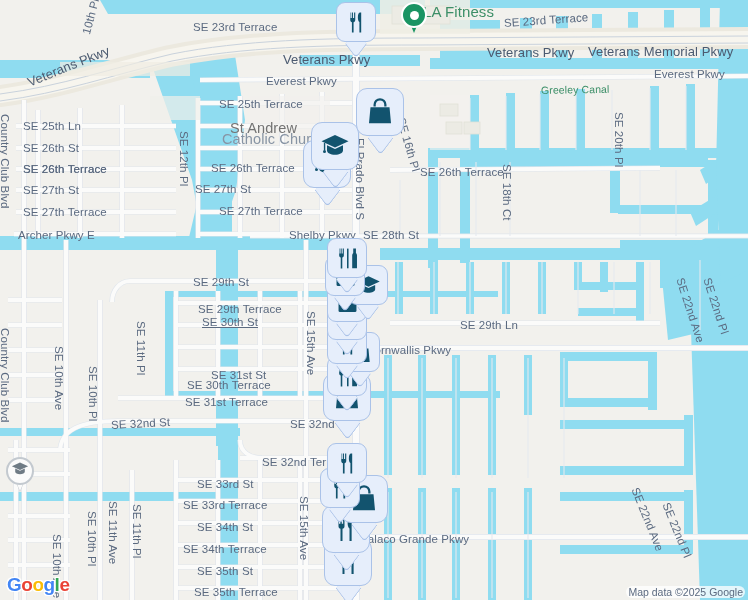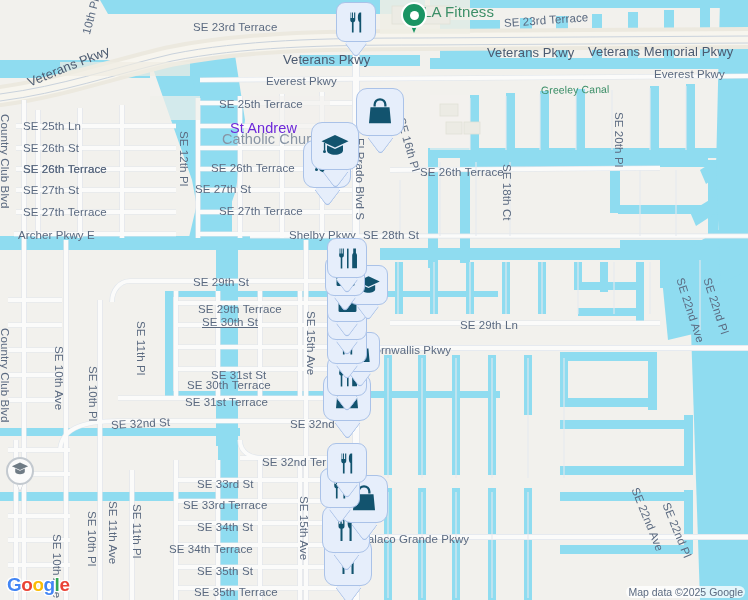--- a/index.html
+++ b/index.html
@@ -522,37 +522,37 @@
       <div class="lbl" style="left: 141px; top: 315px; transform: rotate(90deg);">SE 11th Pl</div>
       <div class="lbl" style="left: 59px; top: 340px; transform: rotate(90deg);">SE 10th Ave</div>
       <div class="lbl" style="left: 93px; top: 360px; transform: rotate(90deg);">SE 10th Pl</div>
       <div class="lbl" style="left: 311px; top: 305px; transform: rotate(90deg);">SE 15th Ave</div>
       <div class="lbl" style="left: 680px; top: 272px; transform: rotate(72deg);">SE 22nd Ave</div>
       <div class="lbl" style="left: 707px; top: 272px; transform: rotate(72deg);">SE 22nd Pl</div>
       <div class="lbl" style="left: 262px; top: 456px;">SE 32nd Terr</div>
       <div class="lbl" style="left: 197px; top: 478px;">SE 33rd St</div>
       <div class="lbl" style="left: 183px; top: 499px;">SE 33rd Terrace</div>
       <div class="lbl" style="left: 197px; top: 521px;">SE 34th St</div>
-      <div class="lbl" style="left: 169px; top: 543px; text-align: center;">SE 34th Terrace</div>
+      <div class="lbl" style="left: 183px; top: 543px; text-align: center;">SE 34th Terrace</div>
       <div class="lbl" style="left: 197px; top: 565px;">SE 35th St</div>
       <div class="lbl" style="left: 194px; top: 586px;">SE 35th Terrace</div>
       <div class="lbl" style="left: 360px; top: 533px;">Palaco Grande Pkwy</div>
       <div class="lbl" style="left: 113px; top: 495px; transform: rotate(90deg);">SE 11th Ave</div>
       <div class="lbl" style="left: 137px; top: 498px; transform: rotate(90deg);">SE 11th Pl</div>
       <div class="lbl" style="left: 92px; top: 505px; transform: rotate(90deg);">SE 10th Pl</div>
       <div class="lbl" style="left: 57px; top: 528px; transform: rotate(90deg);">SE 10th Ave</div>
       <div class="lbl" style="left: 304px; top: 490px; transform: rotate(90deg);">SE 15th Ave</div>
       <div class="lbl" style="left: 635px; top: 482px; transform: rotate(68deg);">SE 22nd Ave</div>
       <div class="lbl" style="left: 666px; top: 497px; transform: rotate(68deg);">SE 22nd Pl</div>
       <div class="lbl" style="left: 23px; top: 163px;">SE 26th Terrace</div>
     </div>
 
   <div id="poi-labels">
       <div class="lbl poi" style="left: 423px; top: 3px; color: rgb(61, 143, 104); font-size: 15px;">LA Fitness</div>
-      <div class="lbl poi" style="left: 230px; top: 120px; color: #6d28d9; font-size: 14.5px;">St Andrew</div>
+      <div class="lbl poi" style="left: 230px; top: 120px; color: #737373; font-size: 14.5px;">St Andrew</div>
       <div class="lbl poi" style="left: 222px; top: 131px; color: rgb(135, 148, 164); font-size: 14.5px;">Catholic Church</div>
     </div>
 
   <div id="markers">
       <div class="marker" style="left: 336px; top: 2px; z-index: 20;">
         <div class="tail"></div>
         <div class="bubble">
           <span>
             <svg width="25" height="25" viewBox="0 0 24 24">
       <path d="M6 2.5v7.2c0 1.1.7 1.9 1.6 2.1v9.7h1.6v-9.7c.9-.2 1.6-1 1.6-2.1V2.5h-1.1v5.2H8.6V2.5H7.5v5.2H6.4V2.5z" fill="#12536e"></path>

